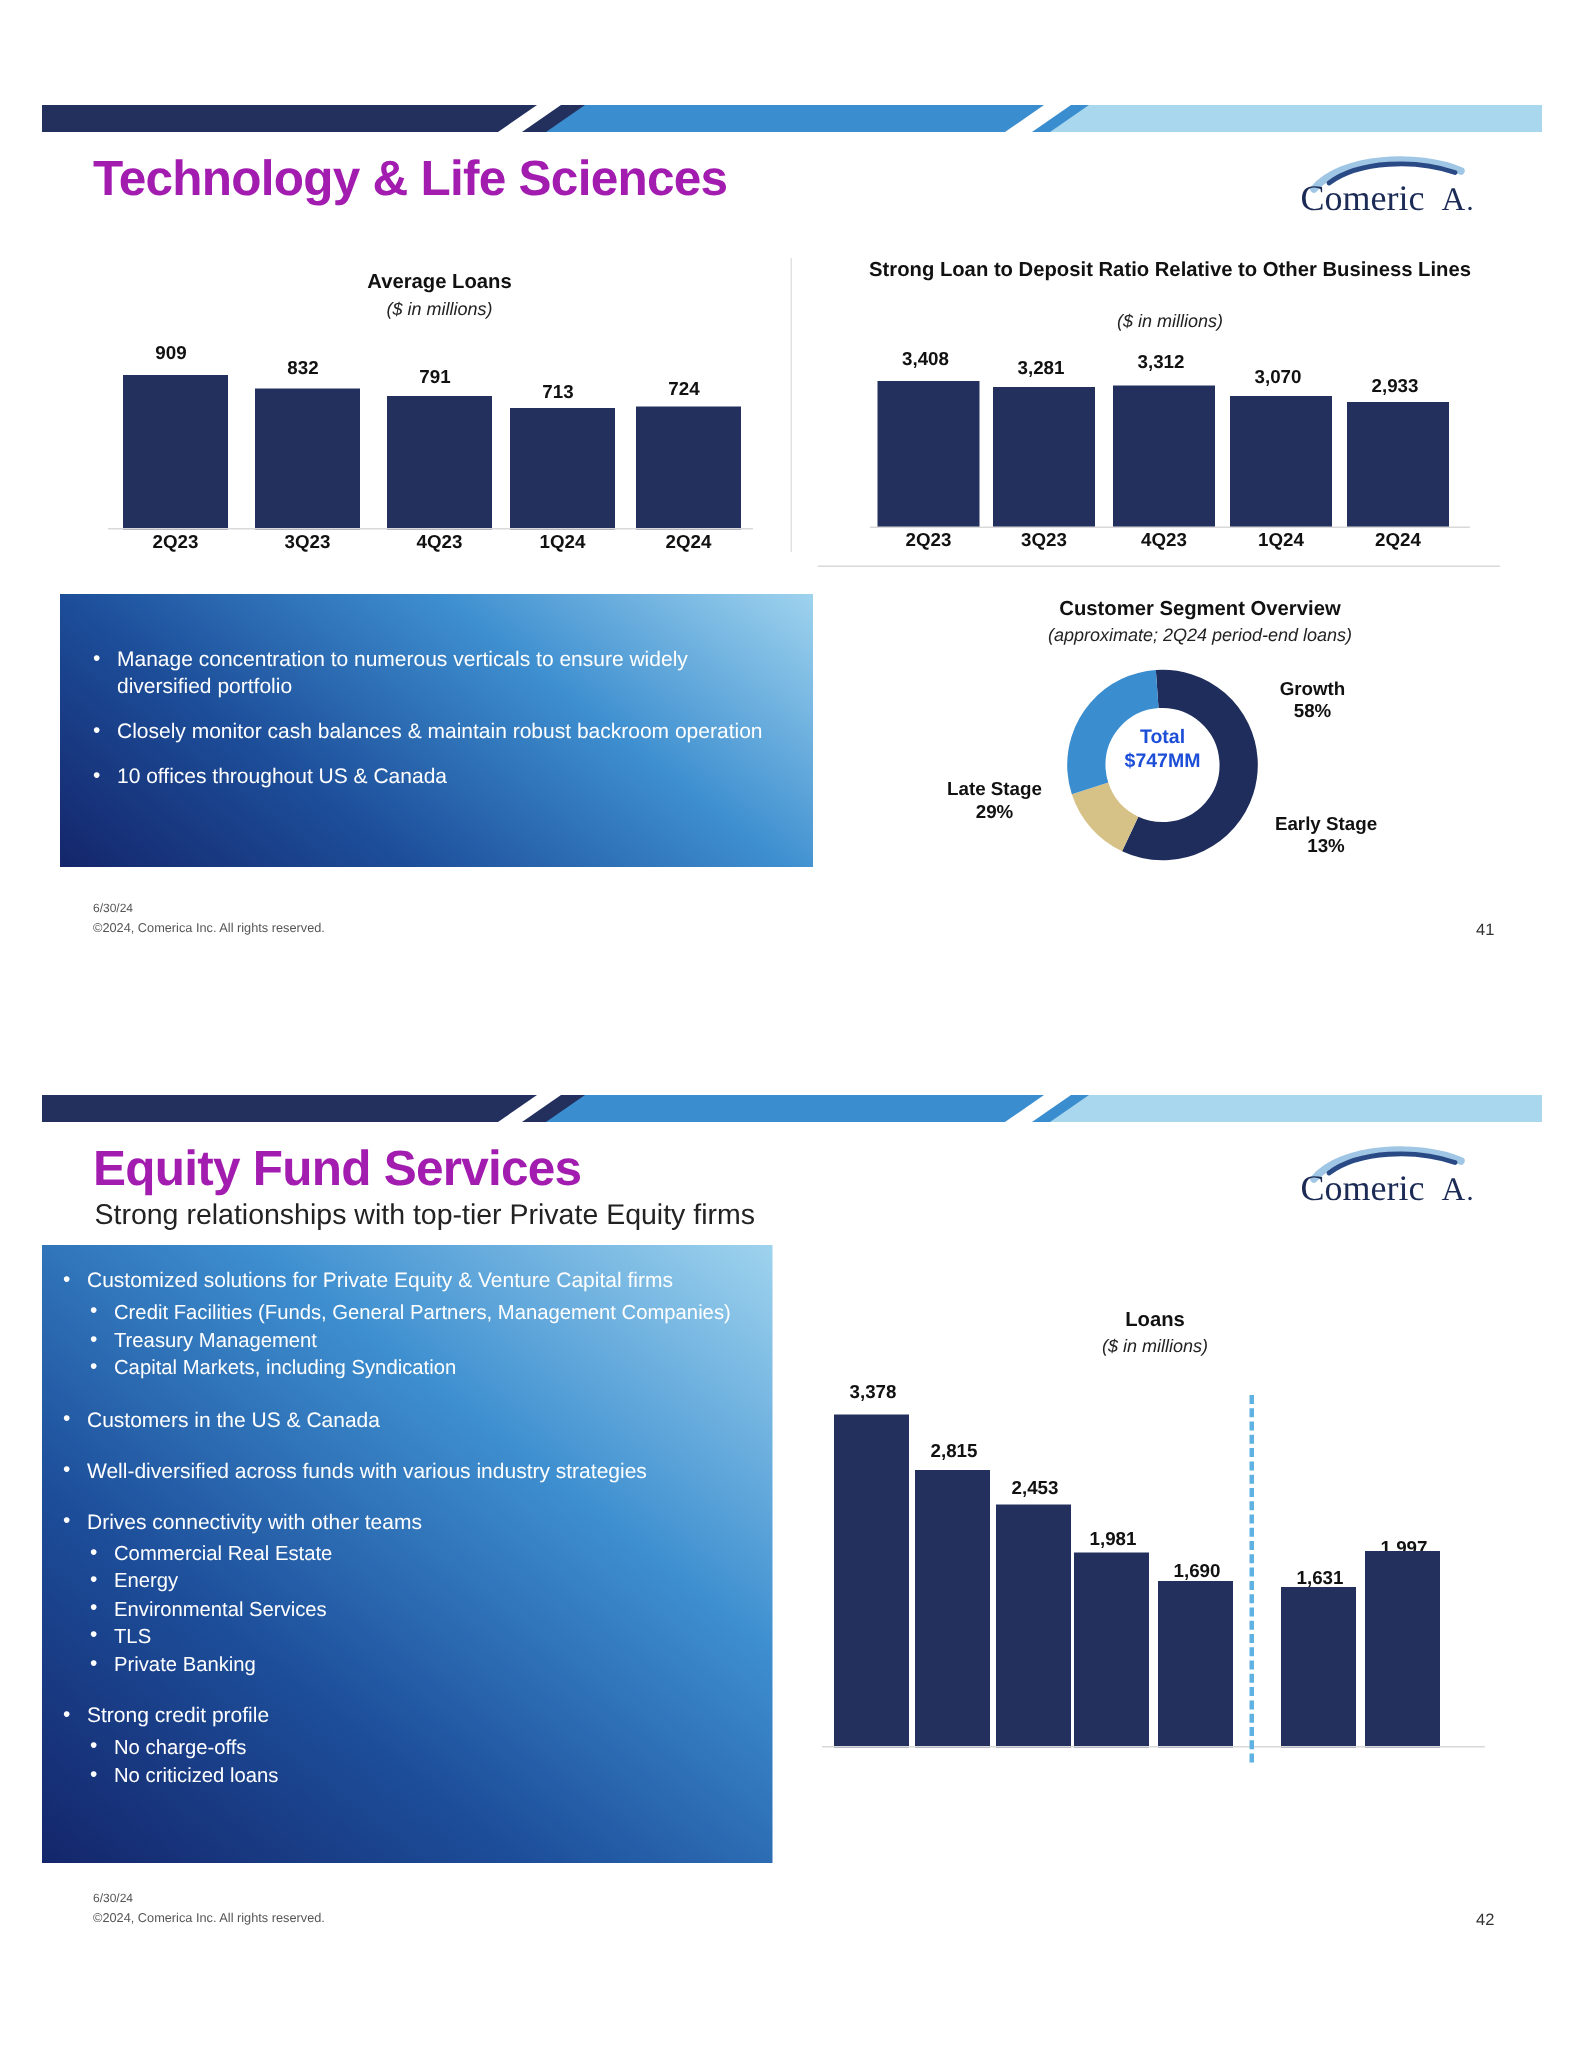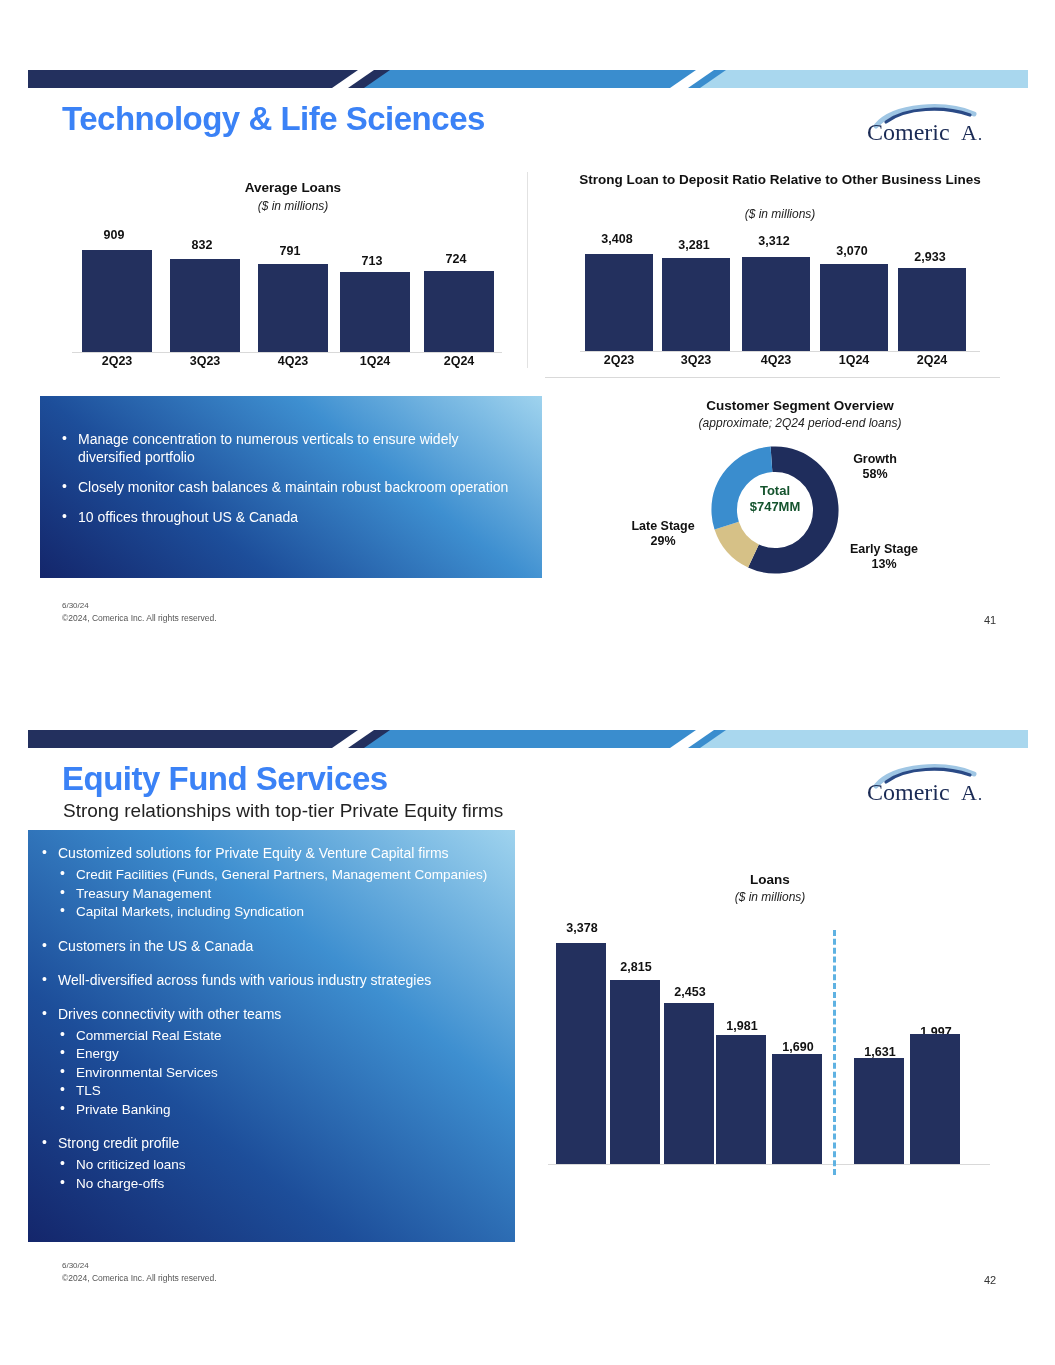--- a/index.html
+++ b/index.html
@@ -16,21 +16,21 @@
   .rb-navy2{left:320px;width:44px;background:#23305E;
     clip-path:polygon(26px 0,100% 0,calc(100% - 26px) 100%,0 100%);}
   .rb-mid{left:336px;width:332px;background:#3A8DCE;
     clip-path:polygon(26px 0,100% 0,calc(100% - 26px) 100%,0 100%);}
   .rb-mid2{left:660px;width:40px;background:#3A8DCE;
     clip-path:polygon(26px 0,100% 0,calc(100% - 26px) 100%,0 100%);}
   .rb-light{left:672px;width:328px;background:#A9D7EE;
     clip-path:polygon(26px 0,100% 0,100% 100%,0 100%);}
 
   
-  .slide-title{position:absolute;left:62px;font-size:33px;font-weight:bold;letter-spacing:-0.5px;color:#3b82f6;}
+  .slide-title{position:absolute;left:62px;font-size:33px;font-weight:bold;letter-spacing:-0.5px;color:#a21caf;}
   .slide-sub{position:absolute;left:63px;font-size:19px;color:#222;}
 
   .logo{position:absolute;width:120px;height:46px;text-decoration:underline;}
   .logo svg{width:120px;height:46px;display:block;}
 
   
   .chart-title{position:absolute;text-align:center;font-size:13.5px;font-weight:bold;color:#111;line-height:16px;}
   .chart-unit{position:absolute;text-align:center;font-size:12px;font-style:italic;color:#222;}
 
   .plot{position:absolute;}
@@ -46,21 +46,21 @@
   .panel ul{list-style:none;margin:0;padding:0;}
   .panel li{position:relative;padding-left:18px;margin-bottom:12px;font-size:14px;line-height:18px;}
   .panel li:before{content:"•";position:absolute;left:2px;top:-1px;font-size:14px;}
   .panel li ul{margin-top:4px;}
   .panel li ul li{font-size:13.5px;line-height:17.5px;margin-bottom:1px;padding-left:18px;}
   .panel li ul li:before{content:"•";left:2px;}
 
   
   .donut{position:absolute;}
   .donut-lbl{position:absolute;font-size:12.5px;font-weight:bold;color:#111;text-align:center;line-height:15px;}
-  .donut-center{position:absolute;text-align:center;font-size:13px;font-weight:bold;color:#14532d;line-height:16px;}
+  .donut-center{position:absolute;text-align:center;font-size:13px;font-weight:bold;color:#1d4ed8;line-height:16px;}
 
   
   .foot-date{position:absolute;font-size:8px;color:#555;}
   .foot-copy{position:absolute;font-size:8.5px;color:#555;}
   .pagenum{position:absolute;font-size:11px;color:#333;}
   .dash{position:absolute;border-left:3px dashed #5FB2E2;}
 </style>
 </head>
 <body>
 
@@ -220,22 +220,22 @@
           <li>Commercial Real Estate</li>
           <li>Energy</li>
           <li>Environmental Services</li>
           <li>TLS</li>
           <li>Private Banking</li>
         </ul>
       </li>
       <li style="margin-top:16px;">
         <span>Strong credit profile</span>
         <ul>
+          <li>No charge-offs</li>
           <li>No criticized loans</li>
-          <li>No charge-offs</li>
         </ul>
       </li>
     </ul>
   </div>
 
   <div class="chart-title" style="left:560px;top:212px;width:420px;">Loans</div>
   <div class="chart-unit" style="left:560px;top:230px;width:420px;">($ in millions)</div>
 
   <div class="plot" style="left:548px;top:265px;width:442px;height:240px;">
     <div class="bar-val" style="left:-8px;top:-4px;width:84px;">3,378</div>

